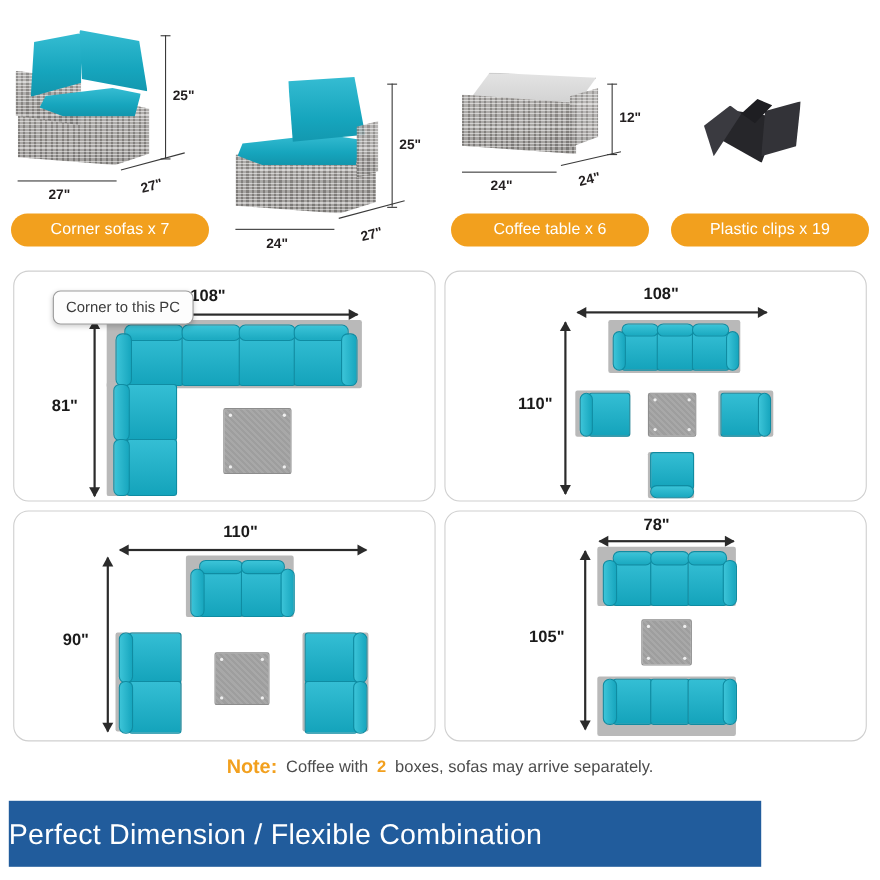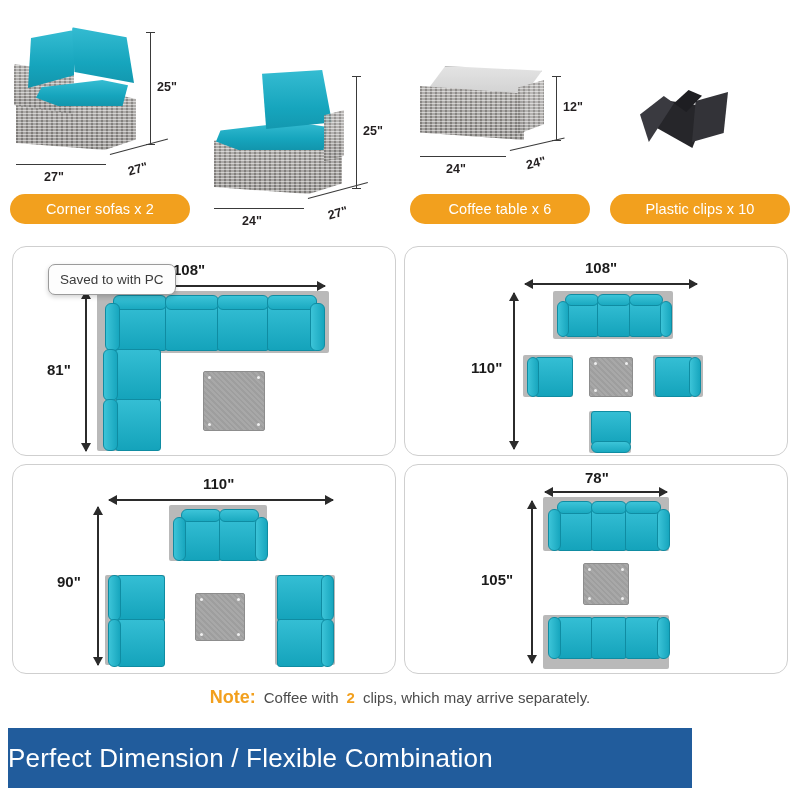--- a/index.html
+++ b/index.html
@@ -140,21 +140,21 @@
 
       <div class="vline" style="left:150px;top:28px;height:112px;"></div>
       <div class="hline" style="left:146px;top:28px;width:9px;"></div>
       <div class="hline" style="left:146px;top:140px;width:9px;"></div>
       <span class="dim-label" style="left:157px;top:76px;">25"</span>
       <div class="hline" style="left:16px;top:160px;width:90px;"></div>
       <span class="dim-label" style="left:44px;top:166px;">27"</span>
       <div class="hline" style="left:110px;top:150px;width:60px;transform:rotate(-15deg);transform-origin:left center;"></div>
       <span class="dim-label" style="left:128px;top:158px;transform:rotate(-15deg);">27"</span>
     </div>
-    <div class="pill" style="background:#F2A01E;">Corner sofas x 2</div>
+    <div class="pill" style="background:#F2A01E;">Corner sofas x 7</div>
   </div>
 
   <div class="product-cell">
     <div class="product-art">
       <div class="wicker" style="position:absolute;left:14px;top:88px;width:128px;height:58px;border-radius:2px;
                                  clip-path:polygon(0 8%,74% 0,100% 12%,100% 82%,74% 100%,0 88%);"></div>
       <div class="cushion" style="position:absolute;left:16px;top:74px;width:112px;height:28px;
                                   clip-path:polygon(4% 30%,70% 0,100% 18%,96% 100%,20% 100%,0 70%);"></div>
       <div class="cushion" style="position:absolute;left:62px;top:22px;width:70px;height:64px;
                                   clip-path:polygon(0 6%,86% 0,100% 82%,6% 92%);"></div>
@@ -196,21 +196,21 @@
     <div class="product-art">
       <div style="position:absolute;left:48px;top:96px;width:60px;height:48px;background:#26262a;
                   clip-path:polygon(0 48%,26% 0,100% 14%,74% 100%);"></div>
       <div style="position:absolute;left:40px;top:92px;width:34px;height:46px;background:#3a3a40;
                   clip-path:polygon(0 40%,70% 0,100% 16%,26% 100%);"></div>
       <div style="position:absolute;left:92px;top:88px;width:36px;height:50px;background:#333338;
                   clip-path:polygon(10% 18%,100% 0,88% 82%,0 100%);"></div>
       <div style="position:absolute;left:74px;top:86px;width:28px;height:22px;background:#1e1e22;
                   clip-path:polygon(0 60%,52% 0,100% 26%,44% 100%);"></div>
     </div>
-    <div class="pill" style="background:#F2A01E;">Plastic clips x 10</div>
+    <div class="pill" style="background:#F2A01E;">Plastic clips x 19</div>
   </div>
 
 </div>
 
 <div class="panels">
 
   <div class="panel">
     <div class="arrow-h right-only" style="left:78px;top:38px;width:234px;"></div>
     <span class="plabel" style="left:160px;top:14px;">108"</span>
     <div class="arrow-v" style="left:72px;top:44px;height:160px;"></div>
@@ -341,25 +341,25 @@
     <div class="tv-frame" style="left:138px;top:150px;width:126px;height:54px;"></div>
     <div class="tv-seat" style="left:152px;top:152px;width:34px;height:40px;"></div>
     <div class="tv-seat" style="left:186px;top:152px;width:34px;height:40px;"></div>
     <div class="tv-seat" style="left:220px;top:152px;width:34px;height:40px;"></div>
     <div class="tv-arm" style="left:143px;top:152px;width:11px;height:40px;"></div>
     <div class="tv-arm" style="left:252px;top:152px;width:11px;height:40px;"></div>
   </div>
 </div>
 
 <div class="toast">
-  <span>Saved to with PC</span>
+  <span>Corner to this PC</span>
 </div>
 
 <div class="note">
   <span class="note-key" style="color:#F2A01E;">Note:</span>
   <span>Coffee with</span>
   <span class="note-num" style="color:#F2A01E;">2</span>
-  <span>clips, which may arrive separately.</span>
+  <span>boxes, sofas may arrive separately.</span>
 </div>
 
 <div class="banner" style="background:#215C9C;">
   <span>Perfect Dimension / Flexible Combination</span>
 </div>
 
 </body></html>

